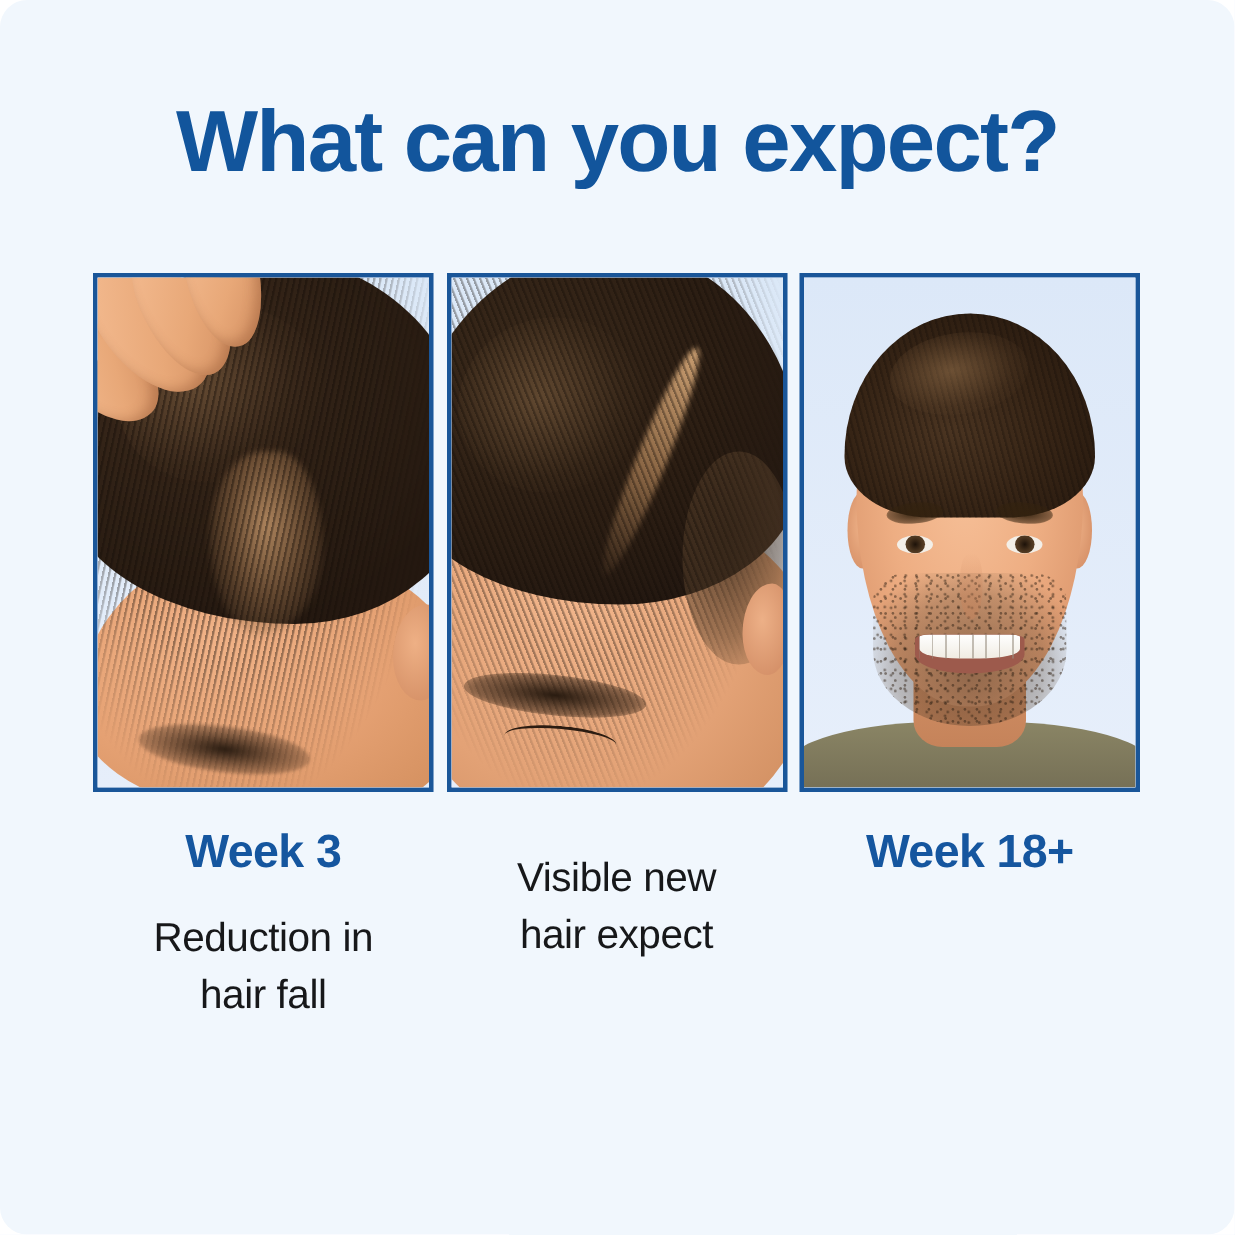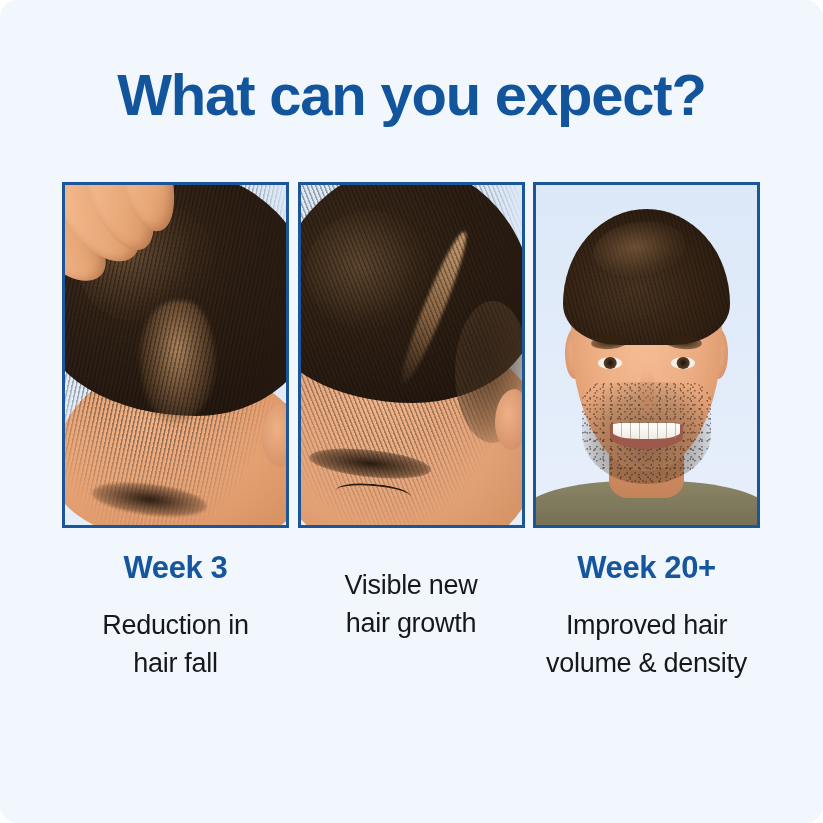--- a/index.html
+++ b/index.html
@@ -496,24 +496,22 @@
   <div id="captions">
 
     <div class="caption">
       <div class="week">Week 3</div>
       <div class="desc">Reduction in
 hair fall</div>
     </div>
 
     <div class="caption">
       <div class="desc">Visible new
-hair growth</div>
+hair expect</div>
     </div>
 
     <div class="caption">
-      <div class="week">Week 20+</div>
-      <div class="desc">Improved hair
-volume &amp; density</div>
+      <div class="week">Week 18+</div>
     </div>
 
   </div>
 
 </div>
 
 </body></html>

